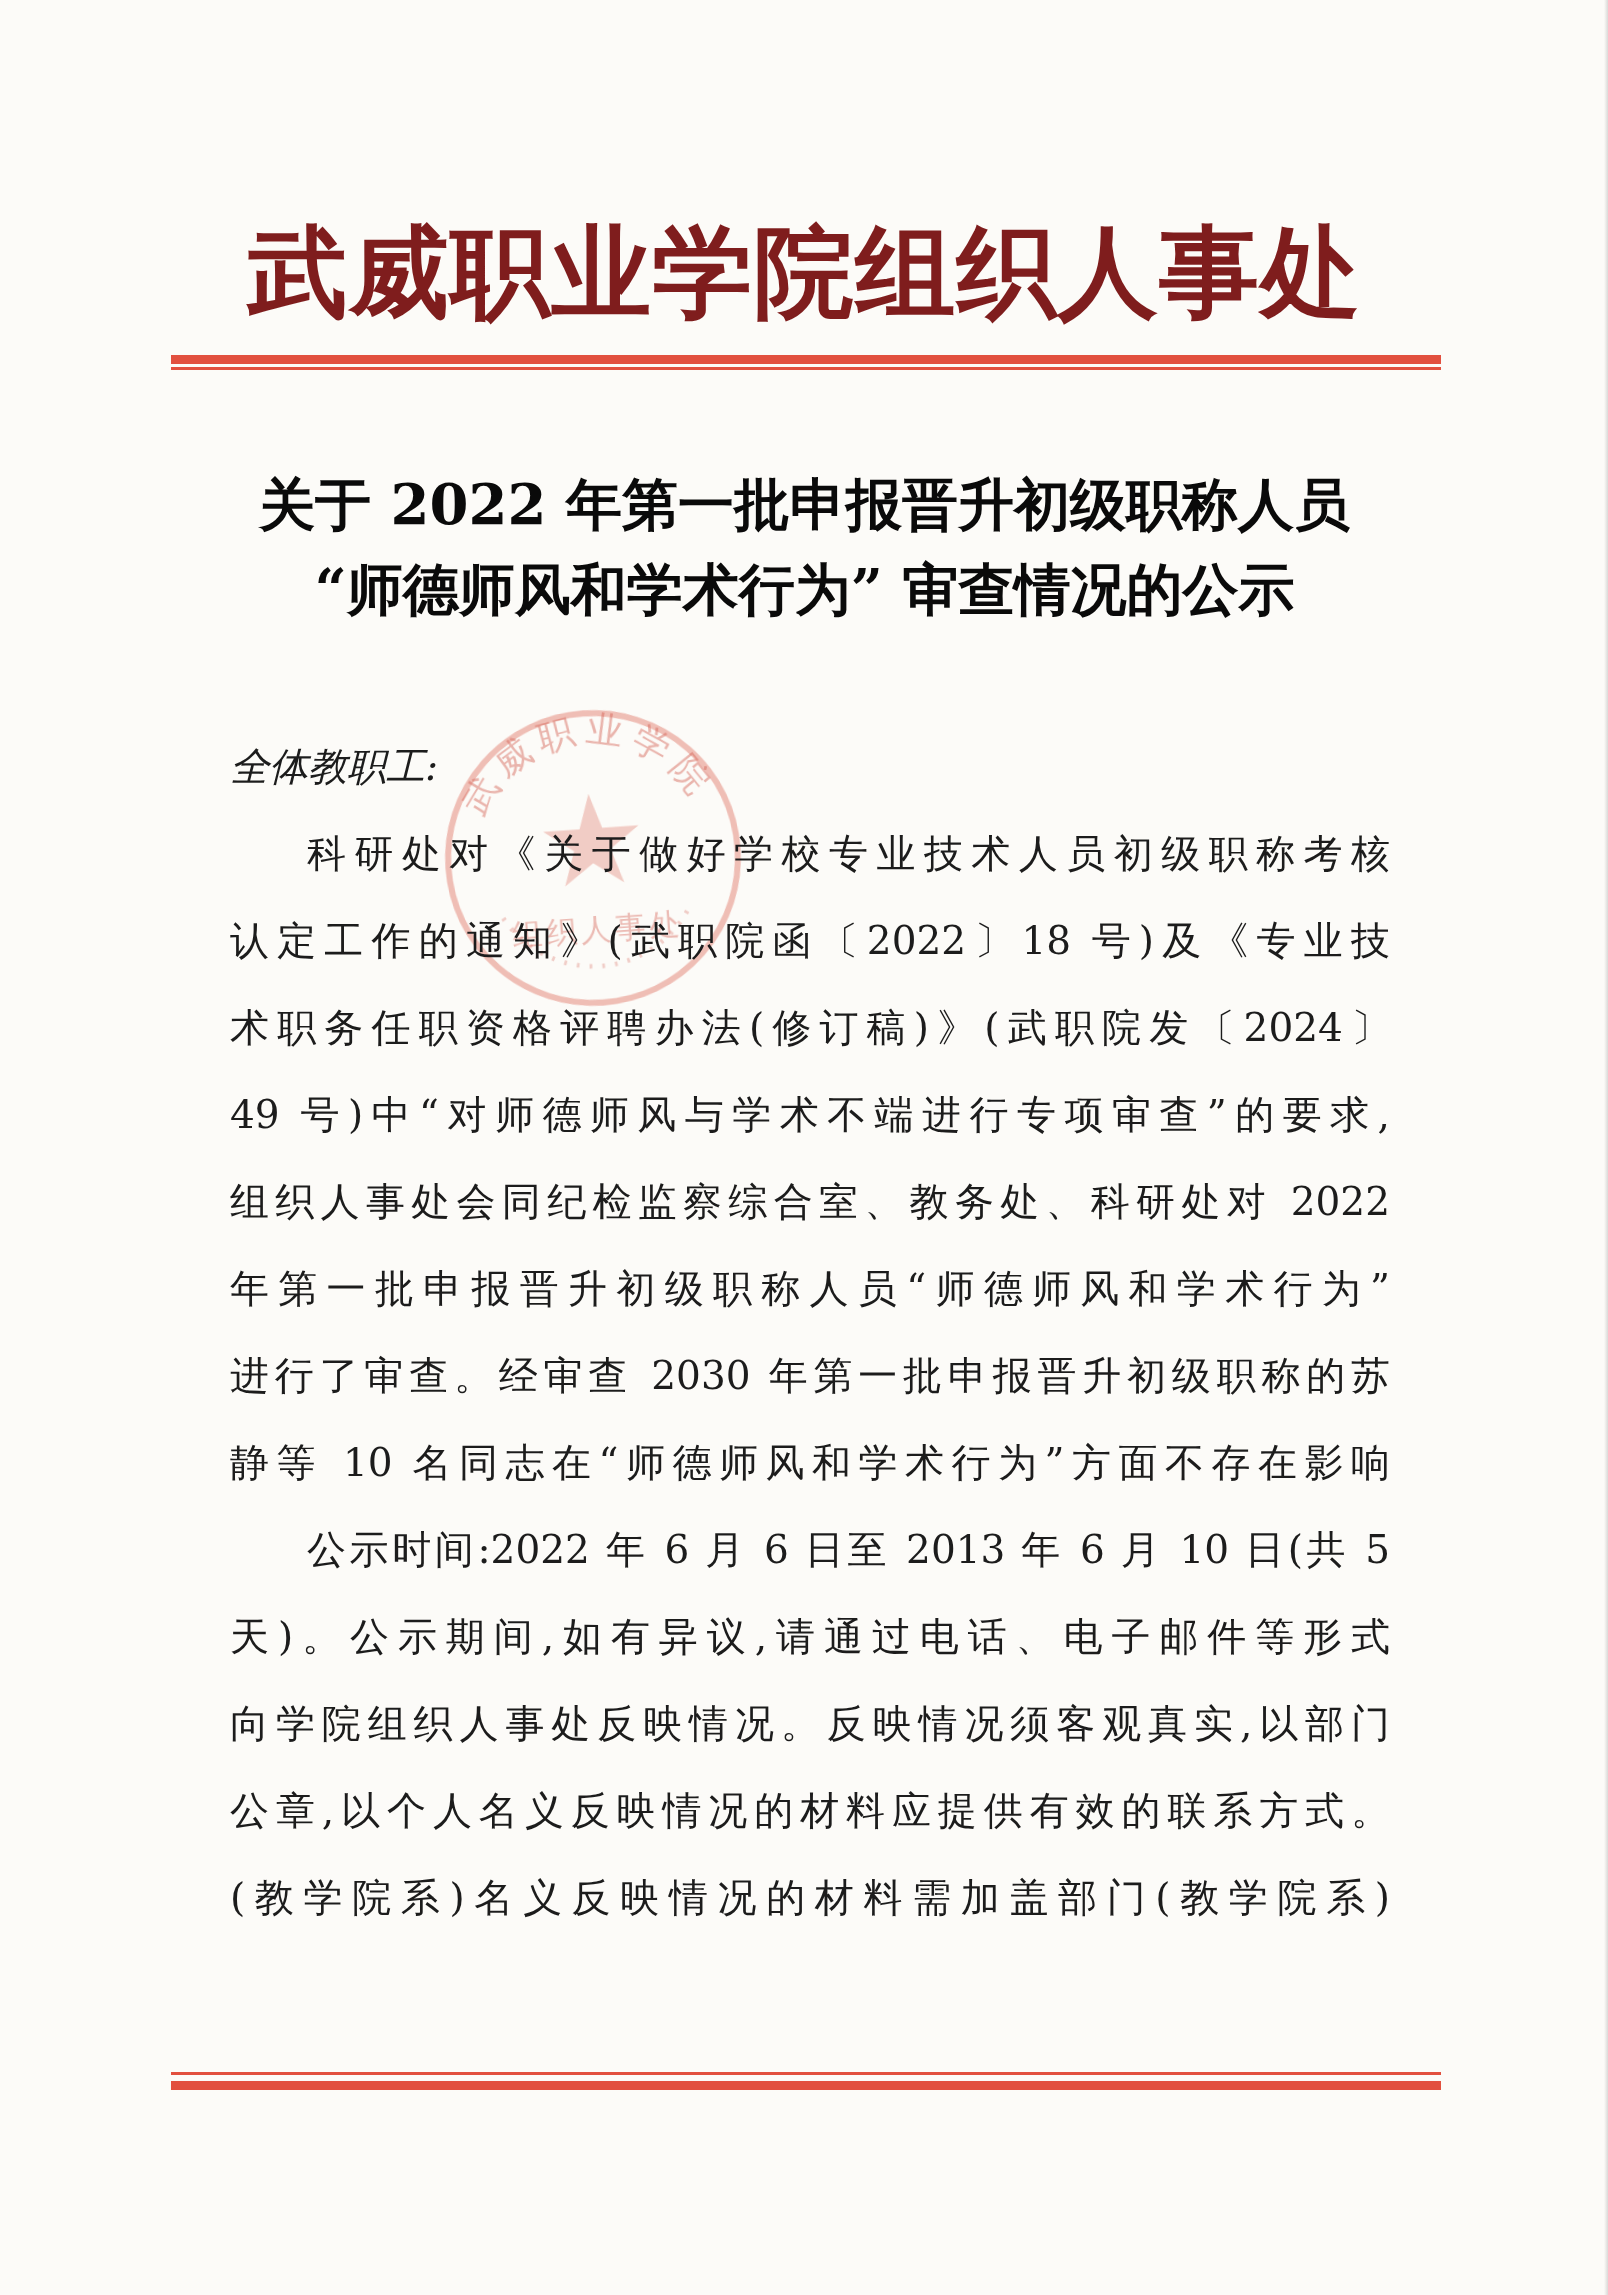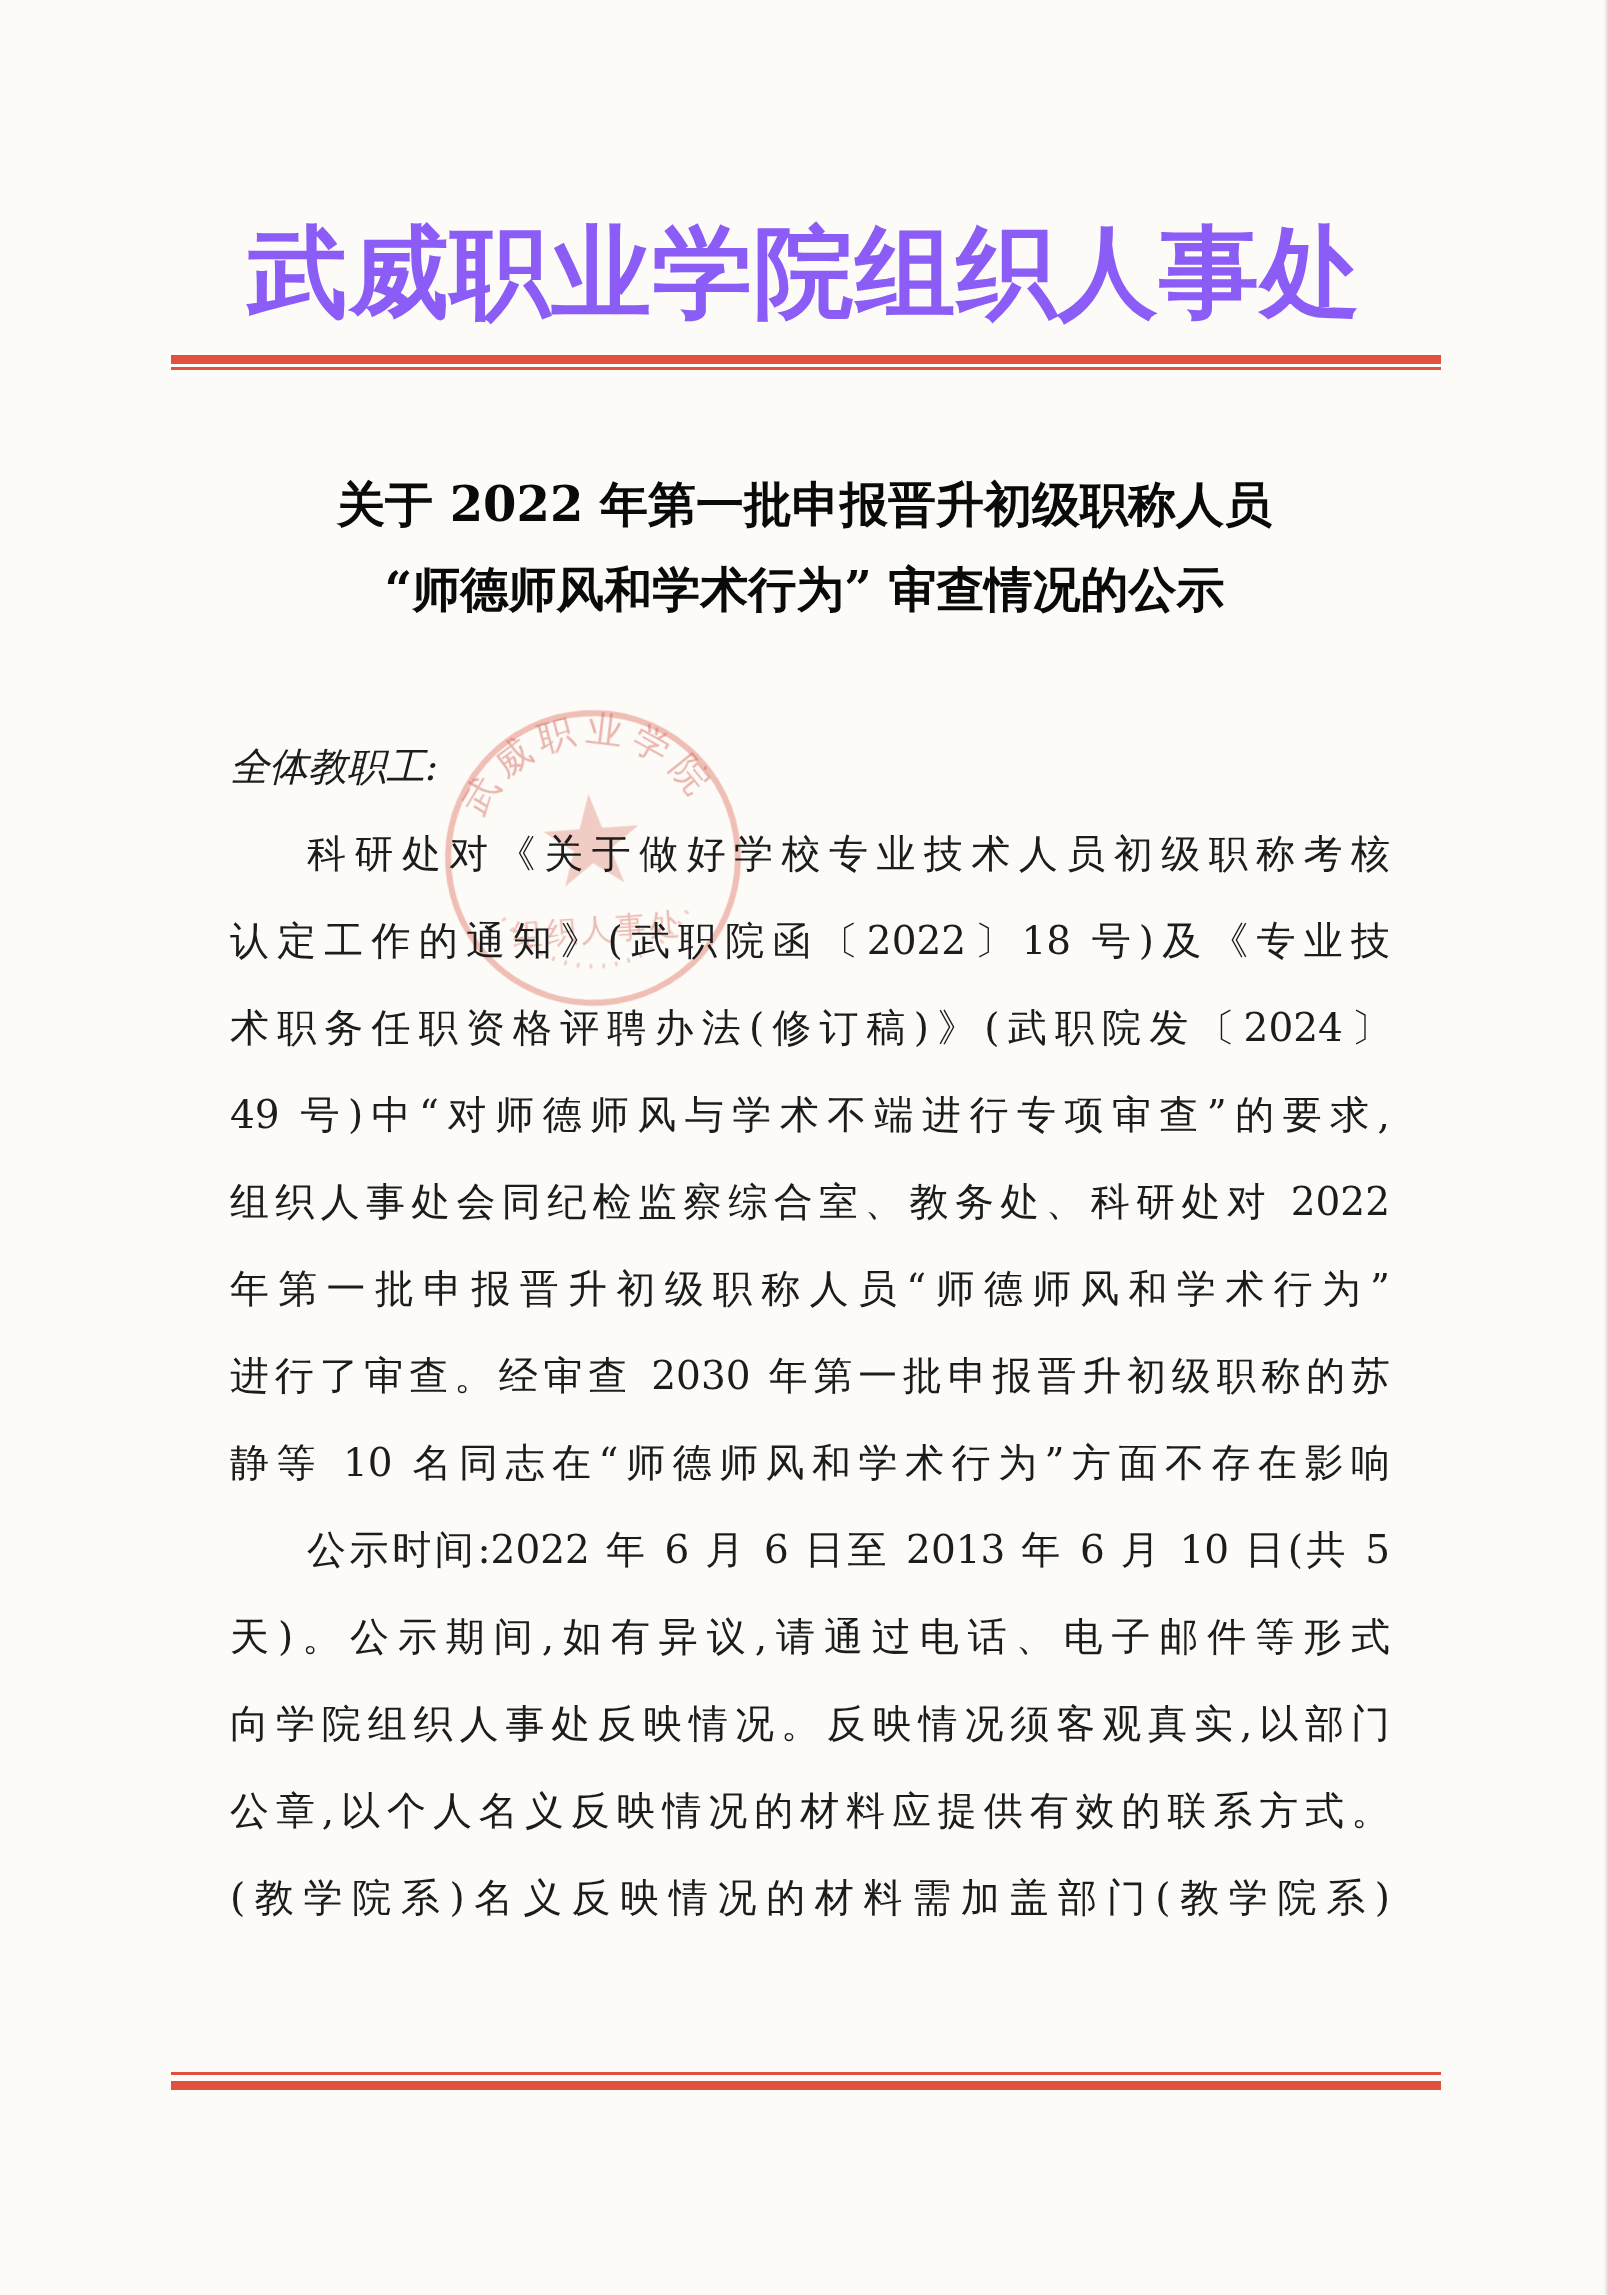--- a/index.html
+++ b/index.html
@@ -17,33 +17,33 @@
   
   .scan-edge{
     position:absolute;top:0;right:0;width:4.7px;height:100%;
     background:linear-gradient(to left, rgba(140,140,140,.38), rgba(140,140,140,0));
   }
   
   .letterhead-title{
     position:absolute;top:212px;left:0;width:100%;
     margin:0;text-align:center;
     font-size:100px;font-weight:bold;
-    color:#8b5cf6;letter-spacing:1.3px;
+    color:#7f1d1d;letter-spacing:1.3px;
     line-height:1.2;
   }
   .rule{position:absolute;left:171px;width:1270px;background:#e2503f;}
   .rule-top-thick{top:355px;height:9.4px;}
   .rule-top-thin{top:367px;height:3.3px;}
   .rule-bottom-thin{top:2072px;height:3.3px;}
   .rule-bottom-thick{top:2081px;height:9.4px;}
   
   .title-block{
     position:absolute;top:462px;left:0;width:100%;
     text-align:center;color:#0a0a0a;
-    font-size:48px;font-weight:bold;line-height:85px;
+    font-size:56px;font-weight:bold;line-height:85px;
   }
   
   .seal{
     position:absolute;left:438px;top:703px;
     width:310px;height:310px;
     opacity:.85;
     filter:blur(0.5px);
     transform:rotate(-4deg);
     pointer-events:none;
   }

